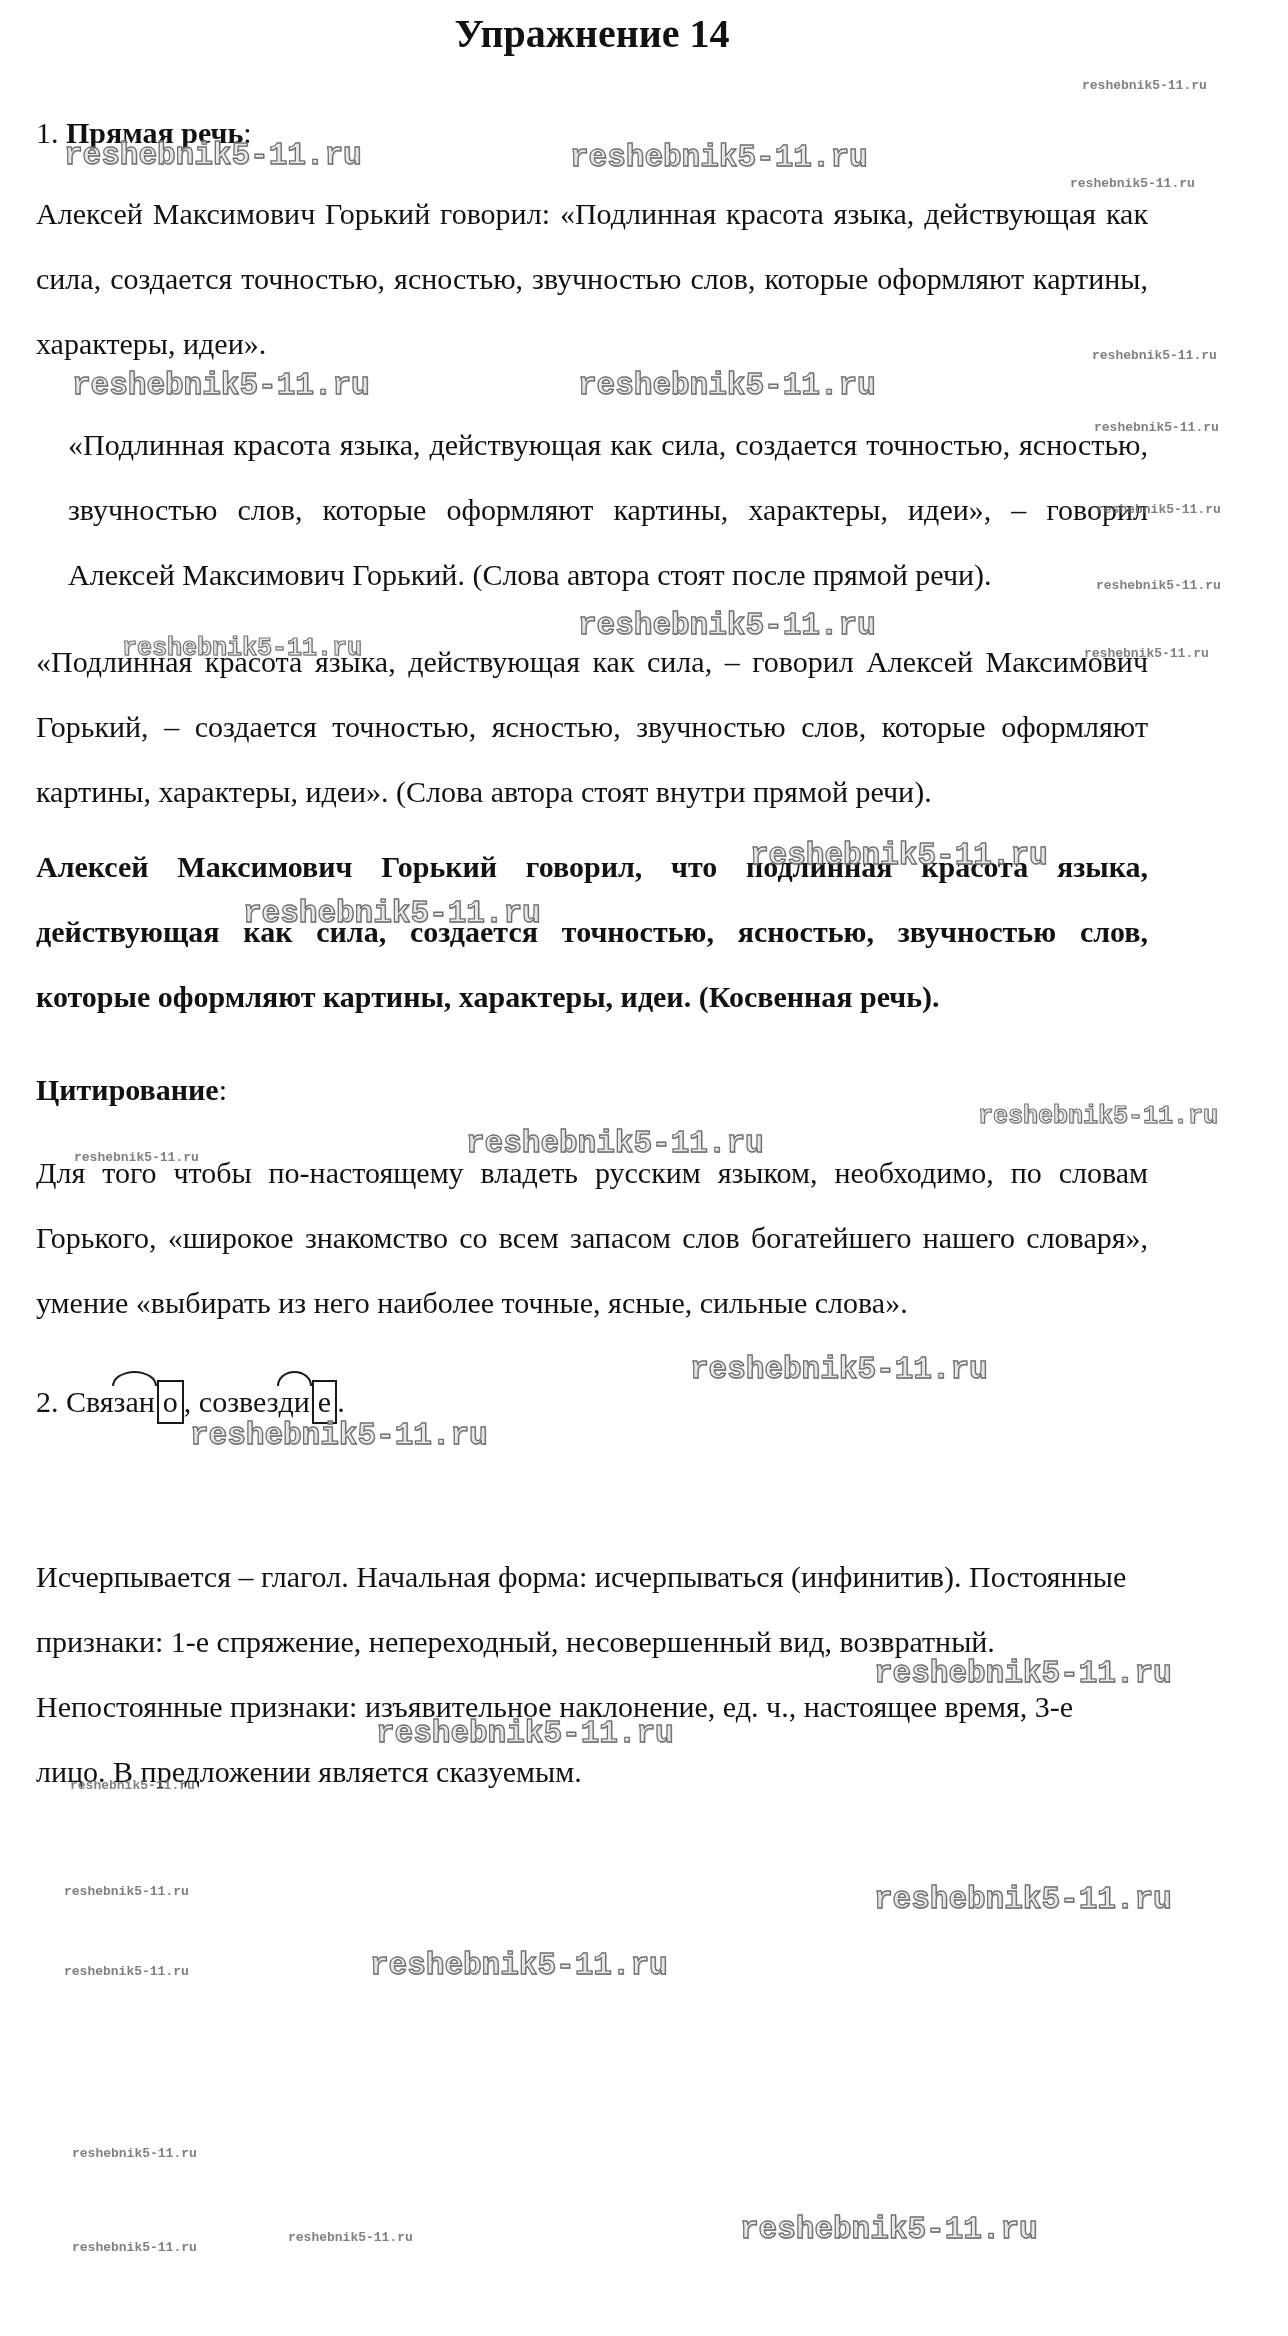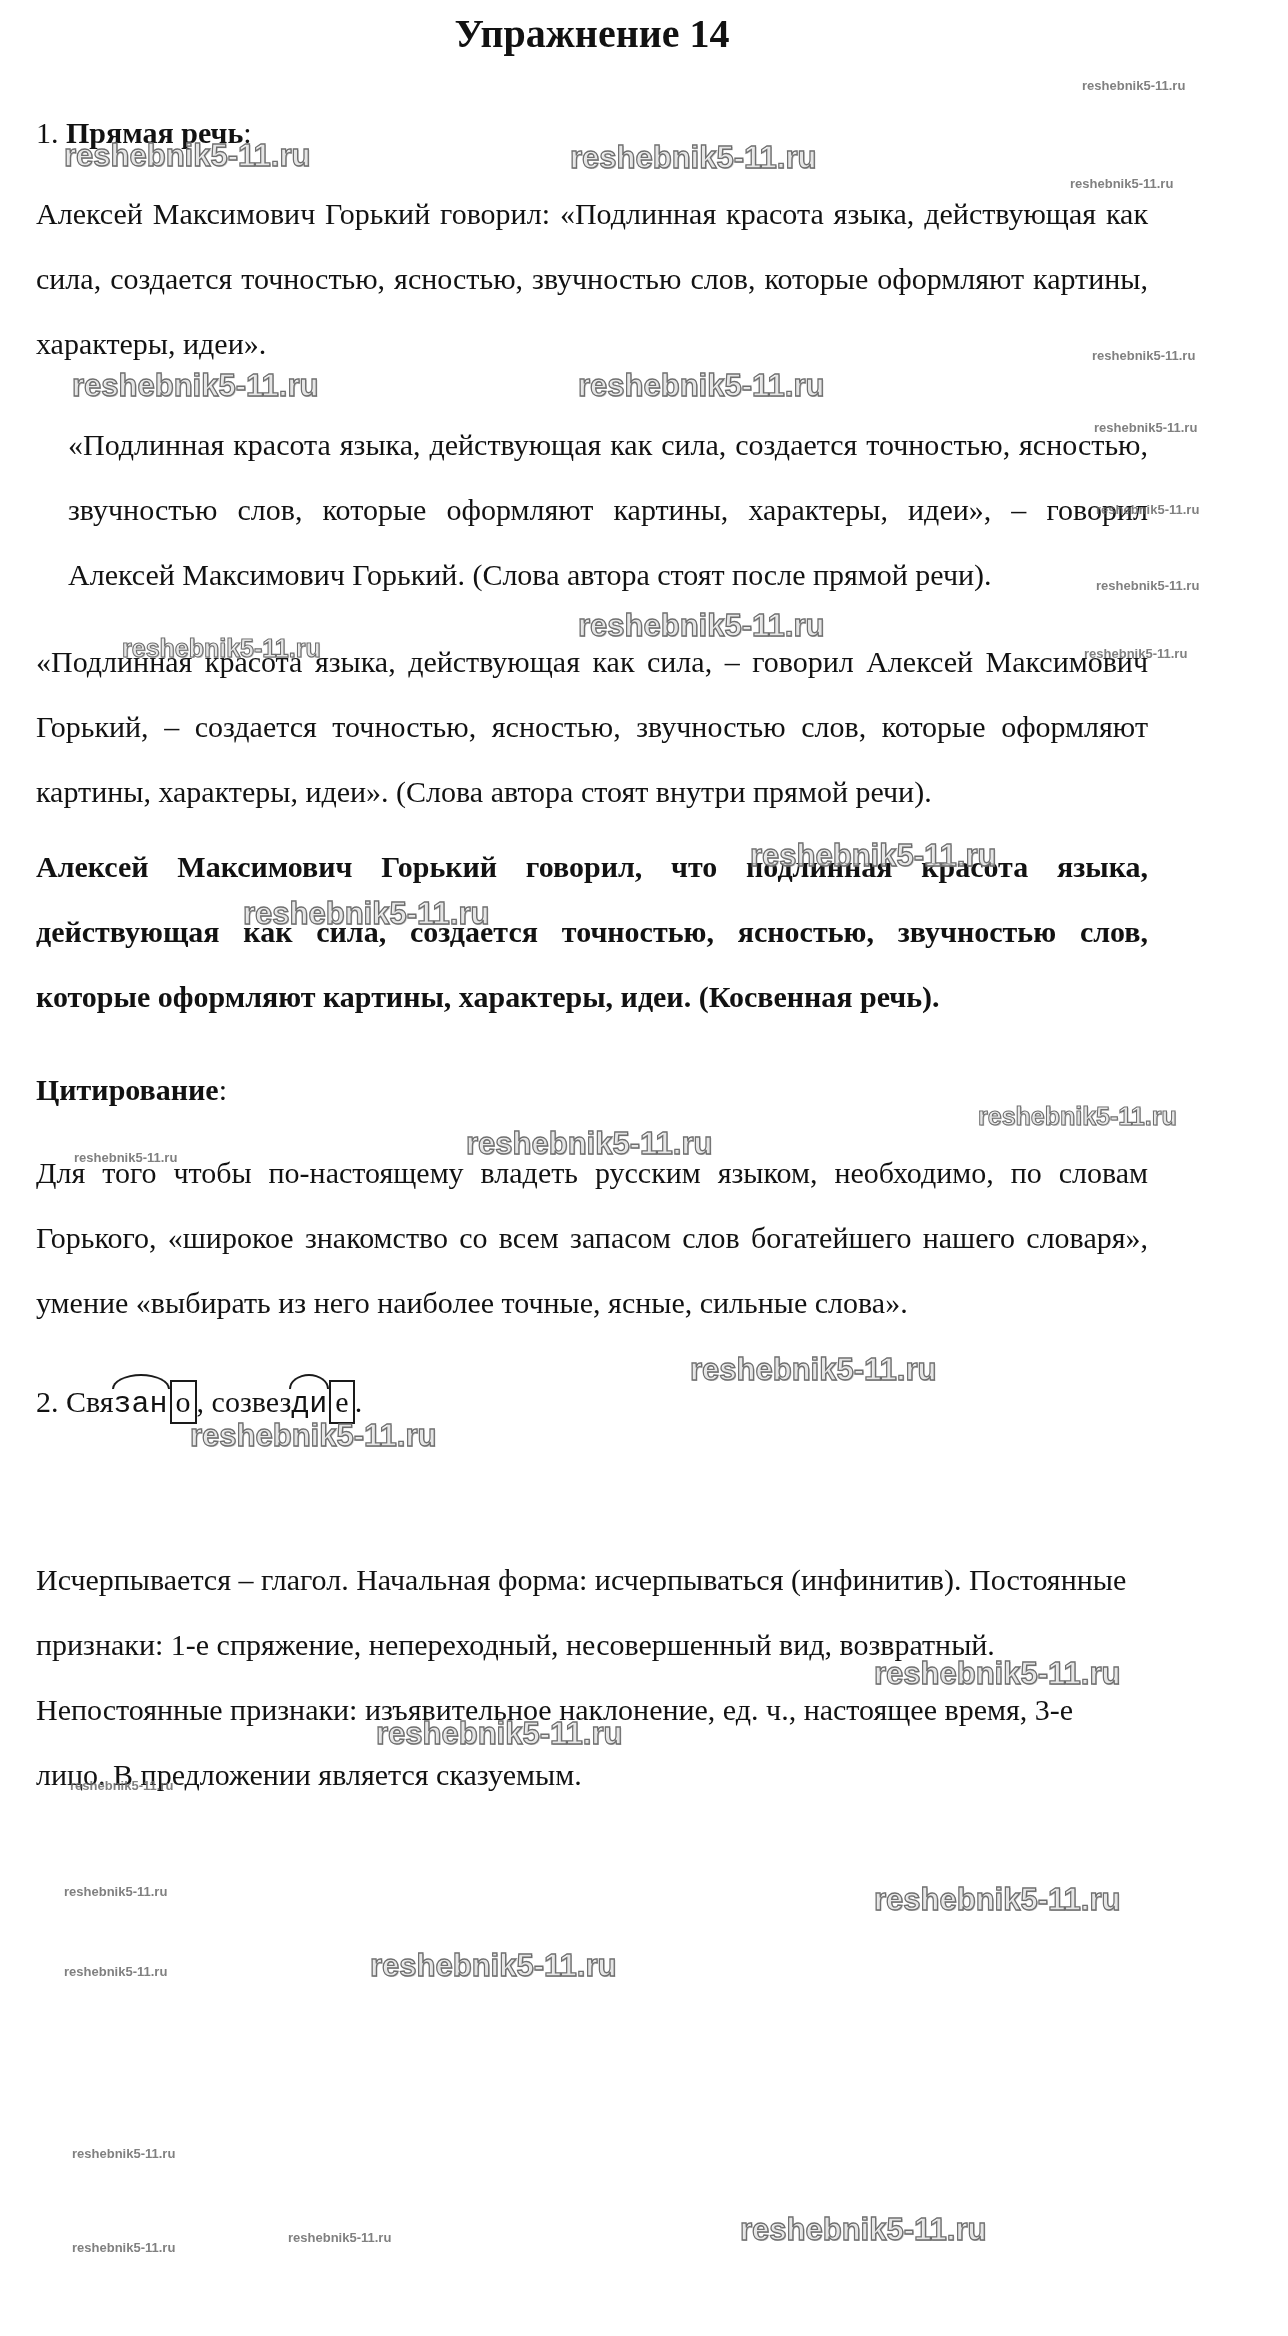--- a/index.html
+++ b/index.html
@@ -39,21 +39,21 @@
   .p1 { margin-top: 16px; }
   .p2 { margin-top: 36px; margin-left: 32px; }
   .p3 { margin-top: 22px; }
   .p4 { margin-top: 10px; font-weight: bold; }
   .p5 { margin-top: 20px; }
   .p6 { margin-top: 18px; }
   .p8 { margin-top: 110px; text-align: left; }
   .task2 { margin-top: 34px; text-align: left; }
 
   
-  .arc { position: relative; display: inline-block; font-family: Liberation Mono, monospace; }
+  .arc { position: relative; display: inline-block; }
   .arc::before {
     content: "";
     position: absolute;
     left: -2px; right: -2px; top: 2px;
     height: 13px;
     border: 2px solid #1a1a1a;
     border-bottom: none;
     border-radius: 50% 50% 0 0 / 100% 100% 0 0;
   }
   .ending-box {
@@ -62,21 +62,21 @@
     padding: 0 4px;
     margin-left: 2px;
     line-height: 40px;
   }
 
   
   .wm {
     position: absolute;
     z-index: 2;
     white-space: nowrap;
-    font-family: Liberation Sans, sans-serif;
+    font-family: Liberation Mono, monospace;
     font-weight: bold;
     pointer-events: none;
   }
   .wm.lg {
     font-size: 31px;
     color: rgba(255,255,255,0.55);
     -webkit-text-stroke: 1.3px #6e6e6e;
     text-shadow: 1px 1px 0 rgba(130,130,130,0.45);
   }
   .wm.md {

